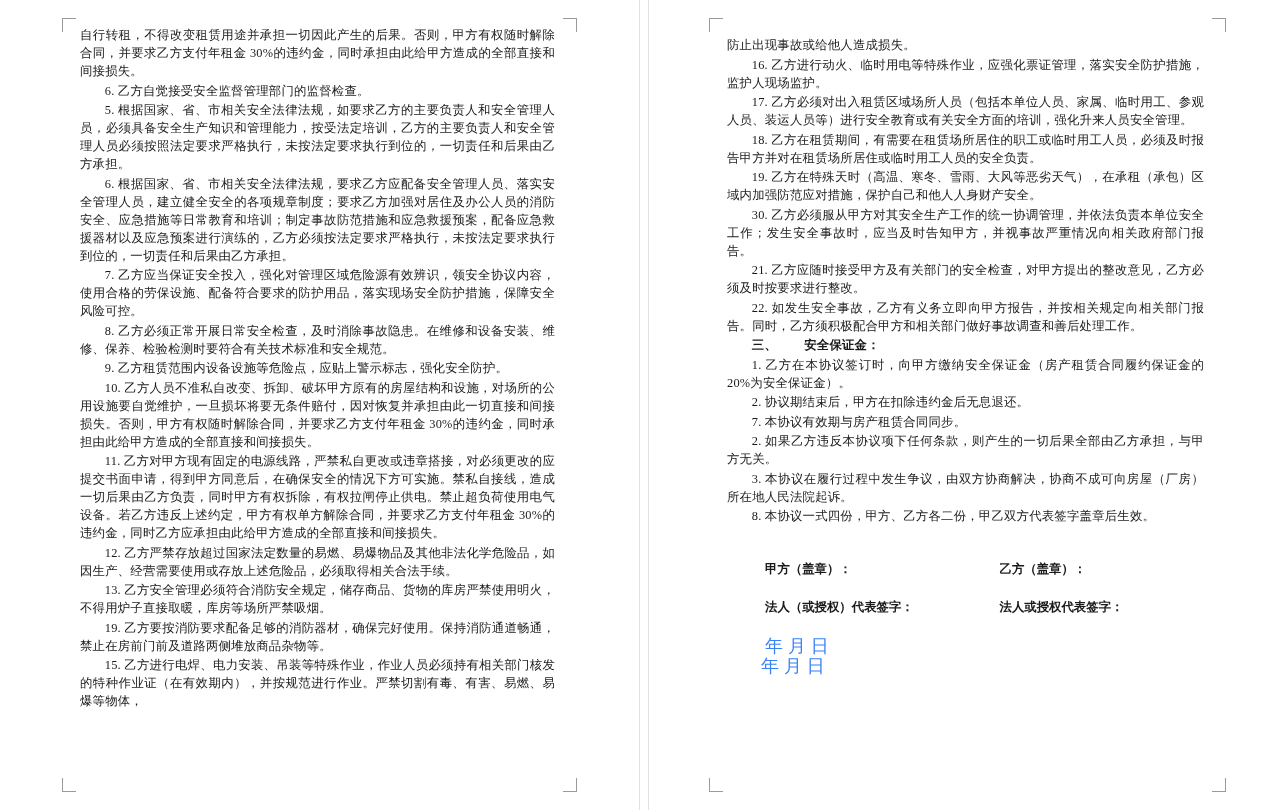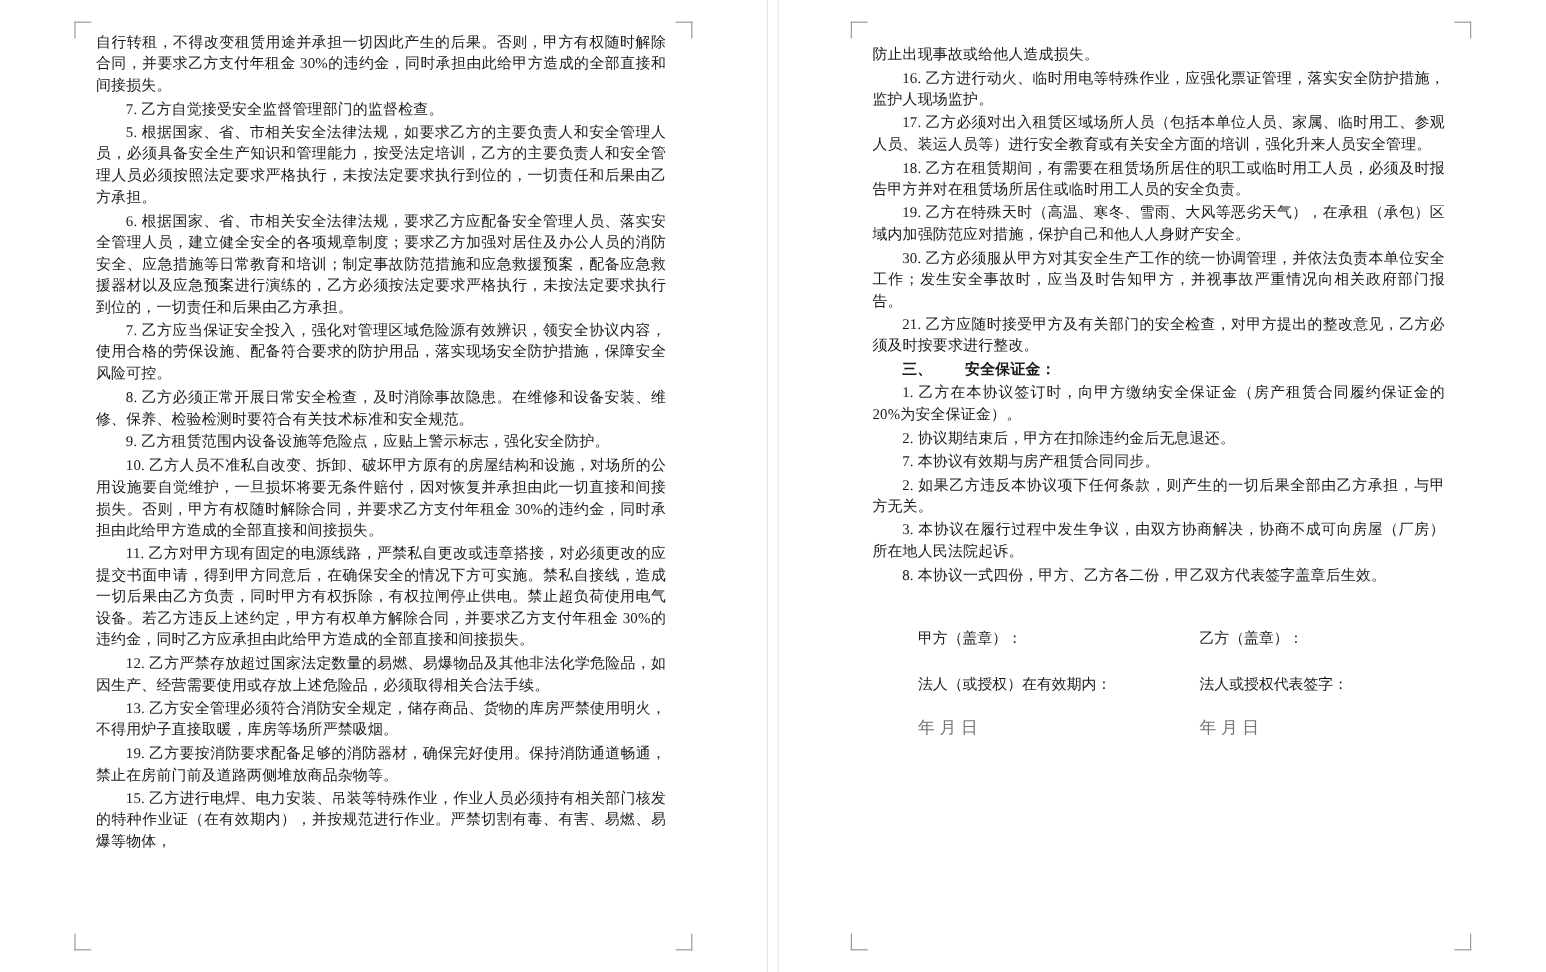--- a/index.html
+++ b/index.html
@@ -88,35 +88,36 @@
   .sign-block {
     margin-top: 34px;
   }
   .sign-row {
     display: flex;
     flex-direction: row;
     font-size: 12.4px;
     line-height: 20.4px;
     color: #1a1a1a;
     margin-bottom: 18px;
+    font-weight: bold;
   }
   .sign-col {
     width: 50%;
     padding-left: 38px;
     box-sizing: border-box;
   }
   .sign-col.second {
     padding-left: 34px;
   }
   .date-row {
     display: flex;
-    flex-direction: row;
-    font-size: 14px;
+    flex-direction: column;
+    font-size: 18px;
     line-height: 20.4px;
-    color: #737373;
+    color: #3b82f6;
   }
   .date-col {
     width: 50%;
     padding-left: 38px;
     box-sizing: border-box;
     letter-spacing: 0.2px;
   }
   .date-col.second { padding-left: 34px; }
 </style>
 </head>
@@ -125,21 +126,21 @@
 <div class="doc-viewport">
 
   <div class="page page-left">
     <div class="crop tl"></div>
     <div class="crop tr"></div>
     <div class="crop bl"></div>
     <div class="crop br"></div>
 
     <div class="body-text">
       <p class="noindent">自行转租，不得改变租赁用途并承担一切因此产生的后果。否则，甲方有权随时解除合同，并要求乙方支付年租金 30%的违约金，同时承担由此给甲方造成的全部直接和间接损失。</p>
-      <p class="indent">7. 乙方自觉接受安全监督管理部门的监督检查。</p>
+      <p class="indent">6. 乙方自觉接受安全监督管理部门的监督检查。</p>
       <p class="indent">5. 根据国家、省、市相关安全法律法规，如要求乙方的主要负责人和安全管理人员，必须具备安全生产知识和管理能力，按受法定培训，乙方的主要负责人和安全管理人员必须按照法定要求严格执行，未按法定要求执行到位的，一切责任和后果由乙方承担。</p>
       <p class="indent">6. 根据国家、省、市相关安全法律法规，要求乙方应配备安全管理人员、落实安全管理人员，建立健全安全的各项规章制度；要求乙方加强对居住及办公人员的消防安全、应急措施等日常教育和培训；制定事故防范措施和应急救援预案，配备应急救援器材以及应急预案进行演练的，乙方必须按法定要求严格执行，未按法定要求执行到位的，一切责任和后果由乙方承担。</p>
       <p class="indent">7. 乙方应当保证安全投入，强化对管理区域危险源有效辨识，领安全协议内容，使用合格的劳保设施、配备符合要求的防护用品，落实现场安全防护措施，保障安全风险可控。</p>
       <p class="indent">8. 乙方必须正常开展日常安全检查，及时消除事故隐患。在维修和设备安装、维修、保养、检验检测时要符合有关技术标准和安全规范。</p>
       <p class="indent">9. 乙方租赁范围内设备设施等危险点，应贴上警示标志，强化安全防护。</p>
       <p class="indent">10. 乙方人员不准私自改变、拆卸、破坏甲方原有的房屋结构和设施，对场所的公用设施要自觉维护，一旦损坏将要无条件赔付，因对恢复并承担由此一切直接和间接损失。否则，甲方有权随时解除合同，并要求乙方支付年租金 30%的违约金，同时承担由此给甲方造成的全部直接和间接损失。</p>
       <p class="indent">11. 乙方对甲方现有固定的电源线路，严禁私自更改或违章搭接，对必须更改的应提交书面申请，得到甲方同意后，在确保安全的情况下方可实施。禁私自接线，造成一切后果由乙方负责，同时甲方有权拆除，有权拉闸停止供电。禁止超负荷使用电气设备。若乙方违反上述约定，甲方有权单方解除合同，并要求乙方支付年租金 30%的违约金，同时乙方应承担由此给甲方造成的全部直接和间接损失。</p>
       <p class="indent">12. 乙方严禁存放超过国家法定数量的易燃、易爆物品及其他非法化学危险品，如因生产、经营需要使用或存放上述危险品，必须取得相关合法手续。</p>
       <p class="indent">13. 乙方安全管理必须符合消防安全规定，储存商品、货物的库房严禁使用明火，不得用炉子直接取暖，库房等场所严禁吸烟。</p>
       <p class="indent">19. 乙方要按消防要求配备足够的消防器材，确保完好使用。保持消防通道畅通，禁止在房前门前及道路两侧堆放商品杂物等。</p>
@@ -156,38 +157,39 @@
     <div class="crop br"></div>
 
     <div class="body-text">
       <p class="noindent">防止出现事故或给他人造成损失。</p>
       <p class="indent">16. 乙方进行动火、临时用电等特殊作业，应强化票证管理，落实安全防护措施，监护人现场监护。</p>
       <p class="indent">17. 乙方必须对出入租赁区域场所人员（包括本单位人员、家属、临时用工、参观人员、装运人员等）进行安全教育或有关安全方面的培训，强化升来人员安全管理。</p>
       <p class="indent">18. 乙方在租赁期间，有需要在租赁场所居住的职工或临时用工人员，必须及时报告甲方并对在租赁场所居住或临时用工人员的安全负责。</p>
       <p class="indent">19. 乙方在特殊天时（高温、寒冬、雪雨、大风等恶劣天气），在承租（承包）区域内加强防范应对措施，保护自己和他人人身财产安全。</p>
       <p class="indent">30. 乙方必须服从甲方对其安全生产工作的统一协调管理，并依法负责本单位安全工作；发生安全事故时，应当及时告知甲方，并视事故严重情况向相关政府部门报告。</p>
       <p class="indent">21. 乙方应随时接受甲方及有关部门的安全检查，对甲方提出的整改意见，乙方必须及时按要求进行整改。</p>
+      <p class="indent">22. 如发生安全事故，乙方有义务立即向甲方报告，并按相关规定向相关部门报告。同时，乙方须积极配合甲方和相关部门做好事故调查和善后处理工作。</p>
 
       <p class="heading-row"><span>三、</span><span class="gap"></span><span>安全保证金：</span></p>
       <p class="indent">1. 乙方在本协议签订时，向甲方缴纳安全保证金（房产租赁合同履约保证金的 20%为安全保证金）。</p>
       <p class="indent">2. 协议期结束后，甲方在扣除违约金后无息退还。</p>
 
       <p class="indent">7. 本协议有效期与房产租赁合同同步。</p>
       <p class="indent">2. 如果乙方违反本协议项下任何条款，则产生的一切后果全部由乙方承担，与甲方无关。</p>
       <p class="indent">3. 本协议在履行过程中发生争议，由双方协商解决，协商不成可向房屋（厂房）所在地人民法院起诉。</p>
       <p class="indent">8. 本协议一式四份，甲方、乙方各二份，甲乙双方代表签字盖章后生效。</p>
     </div>
 
     <div class="sign-block">
       <div class="sign-row">
         <div class="sign-col">甲方（盖章）：</div>
         <div class="sign-col second">乙方（盖章）：</div>
       </div>
       <div class="sign-row">
-        <div class="sign-col">法人（或授权）在有效期内：</div>
+        <div class="sign-col">法人（或授权）代表签字：</div>
         <div class="sign-col second">法人或授权代表签字：</div>
       </div>
       <div class="date-row">
         <div class="date-col">年        月        日</div>
         <div class="date-col second">年        月        日</div>
       </div>
     </div>
   </div>
 
 </div>

